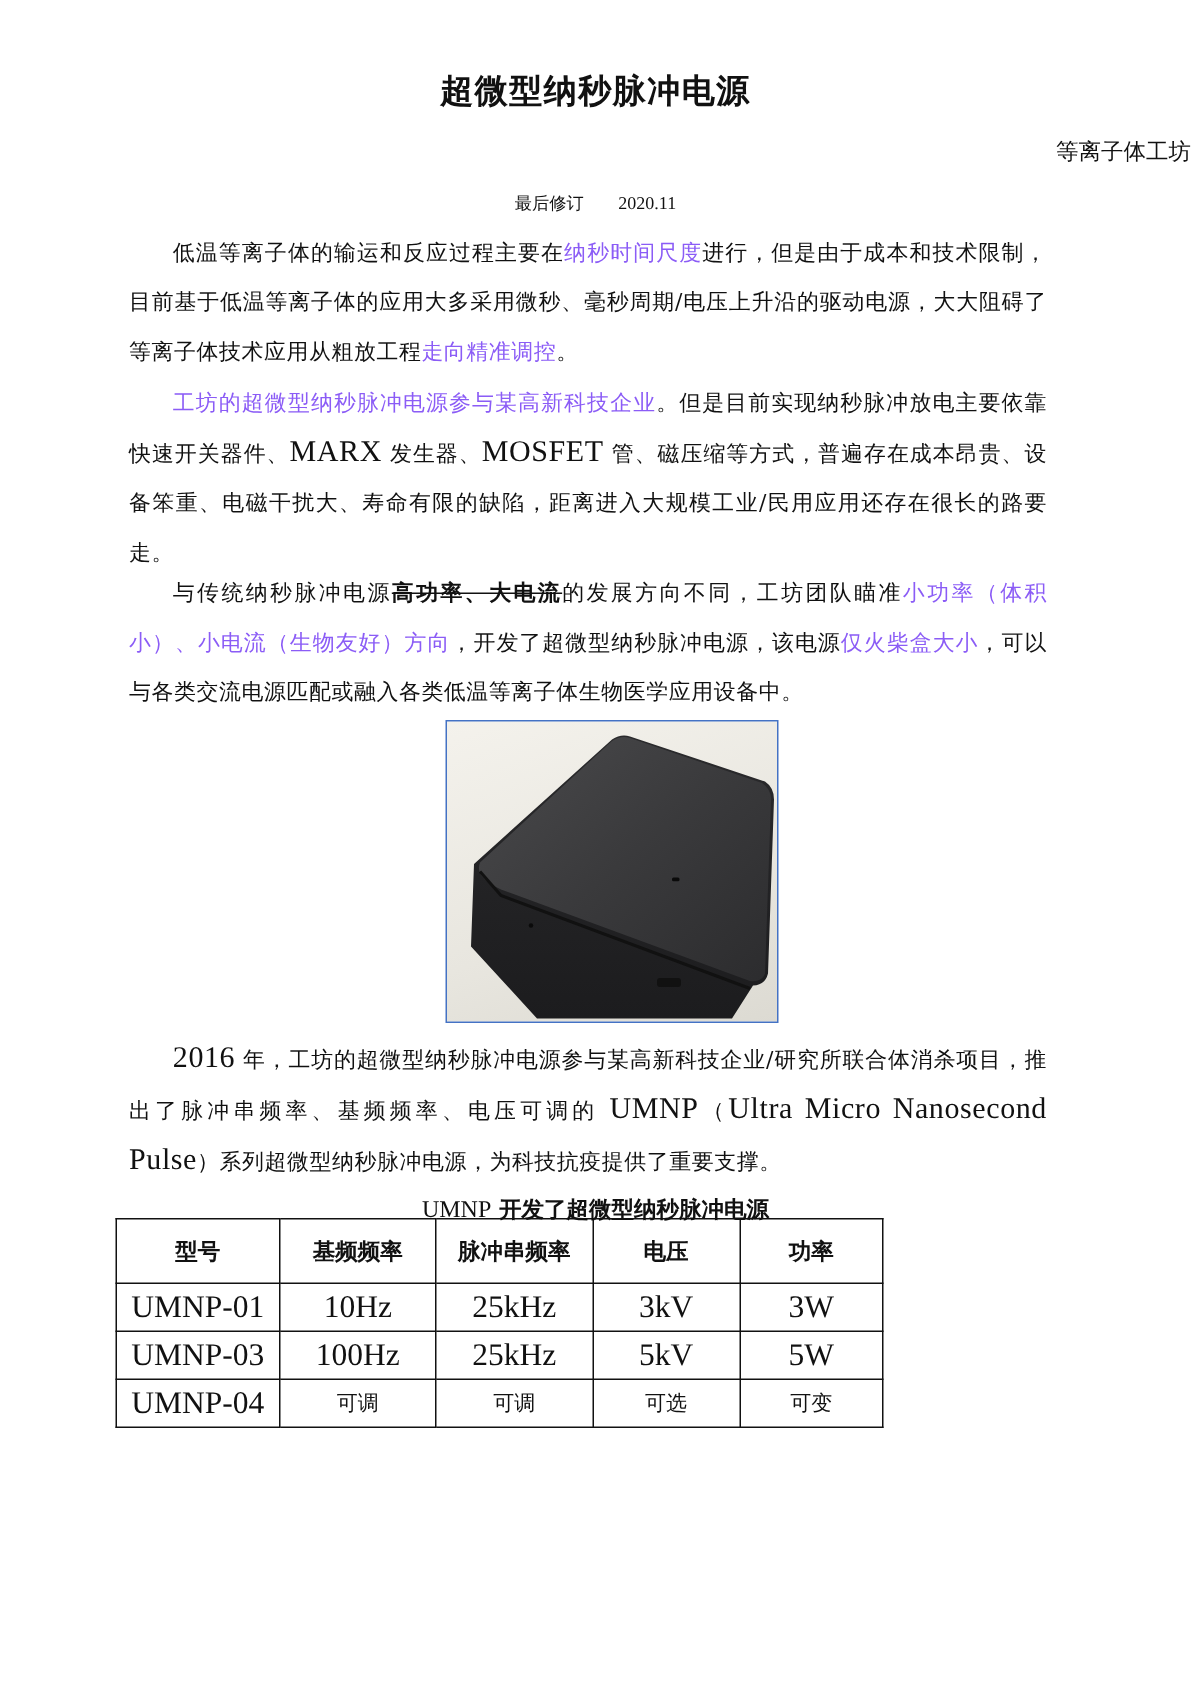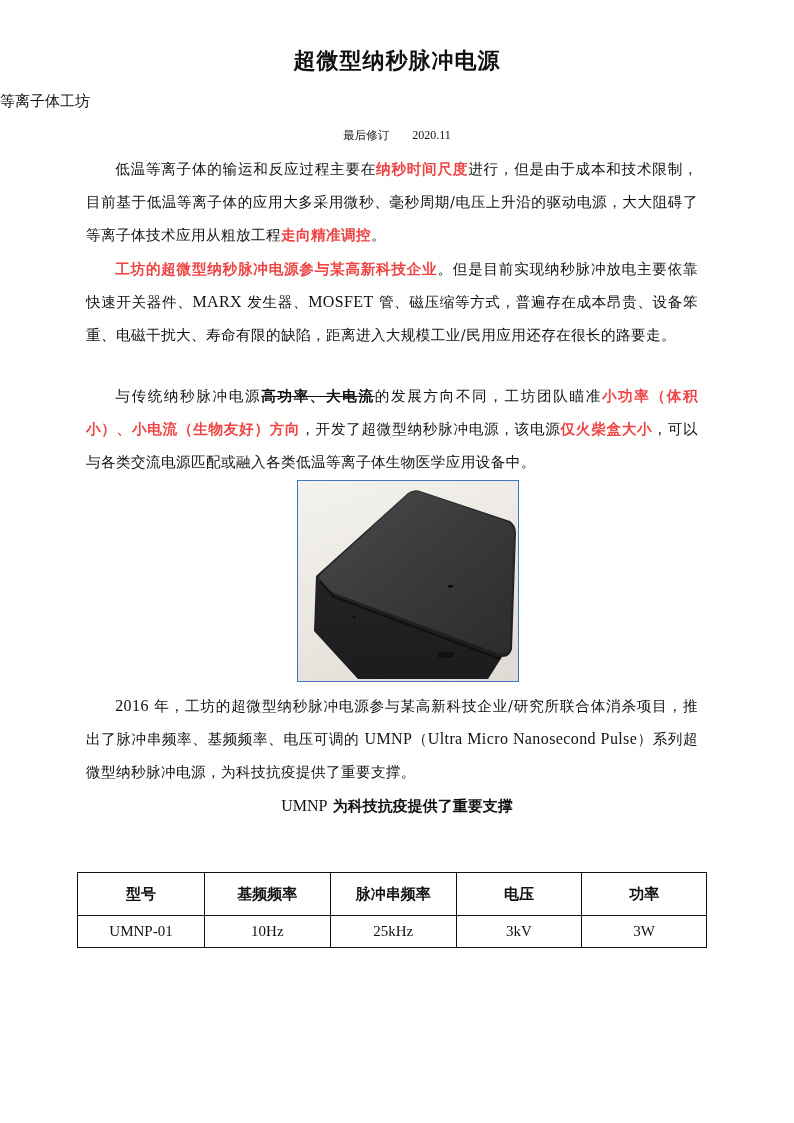--- a/index.html
+++ b/index.html
@@ -1,47 +1,47 @@
 <!DOCTYPE html>
 <html><head>
 <meta charset="utf-8">
 <style>
   html, body { margin: 0; padding: 0; background: #ffffff; }
   body { width: 794px; height: 1123px; position: relative; overflow: hidden;
          font-family: "DejaVu Serif", "Liberation Serif", serif; color: #111; }
   .title { position: absolute; top: 46px; left: 0; width: 794px; text-align: center;
            font-size: 22px; font-weight: bold; letter-spacing: 1px;
            font-family: "DejaVu Serif", serif; }
-  .subtitle { position: absolute; top: 92px; left: 0; width: 794px; text-align: left;
+  .subtitle { position: absolute; top: 92px; left: 0; width: 794px; text-align: right;
               font-size: 15px; font-family: "DejaVu Sans", sans-serif; }
   .revision { position: absolute; top: 128px; left: 0; width: 794px; text-align: center;
               font-size: 11.5px; font-family: "DejaVu Sans", sans-serif; }
   .revision .date { font-family: "Liberation Serif", serif; font-size: 12px; margin-left: 23px; }
   .para { position: absolute; left: 86px; width: 612px; font-size: 14.6px; line-height: 33px;
           text-indent: 2em; text-align: justify; letter-spacing: 0.4px;
           font-family: "DejaVu Serif", serif; }
-  .red { color: #ef4444; font-weight: bold; margin-top: 36px; }
+  .red { color: #8b5cf6; font-weight: normal; margin-top: 36px; }
   .strike { font-weight: bold; text-decoration: line-through; }
-  .latin { font-family: "Liberation Serif", serif; font-size: 16px; }
+  .latin { font-family: "Liberation Serif", serif; font-size: 20px; }
   #p1 { top: 152px; }
   #p2 { top: 252px; }
   #p3 { top: 379px; }
   #p4 { top: 689px; }
   .photo { position: absolute; left: 297px; top: 480px; width: 220px; height: 200px;
            border: 1px solid #4472c4; overflow: hidden;
            background: linear-gradient(160deg, #f4f2ec 0%, #e8e6df 60%, #dcdad2 100%); }
   .caption { position: absolute; top: 797px; left: 0; width: 794px; text-align: center;
              font-size: 15px; font-weight: bold; font-family: "DejaVu Sans", sans-serif; }
   .caption .latin2 { font-family: "Liberation Serif", serif; font-weight: normal; font-size: 16px; }
-  table.spec { position: absolute; left: 77px; top: 872px; width: 630px;
+  table.spec { position: absolute; left: 77px; top: 812px; width: 512px;
                border-collapse: collapse; }
   table.spec th, table.spec td { border: 1.3px solid #111; text-align: center; padding: 0; }
   table.spec th { height: 42px; font-size: 15px; font-weight: bold;
                   font-family: "DejaVu Sans", sans-serif; }
-  table.spec td { height: 31px; font-size: 15px; font-family: "Liberation Serif", serif; }
+  table.spec td { height: 31px; font-size: 21px; font-family: "Liberation Serif", serif; }
   table.spec td.cjk { font-family: "DejaVu Serif", serif; font-size: 14px; }
 </style>
 </head>
 <body>
 
 <div class="title">超微型纳秒脉冲电源</div>
 <div class="subtitle">等离子体工坊</div>
 <div class="revision">
   <span>最后修订</span><span class="date">2020.11</span>
 </div>
@@ -69,34 +69,48 @@
     <path d="M22 94 L110 13 Q116 9 122 11 L210 41 Q216 45 216 52 L212 168 Q210 174 202 173 L36 112 Q18 104 22 94 Z" fill="url(#topg)"></path>
     <path d="M22 100 L36 116 L202 178" stroke="#111" stroke-width="2" fill="none"></path>
     <rect x="150" y="104" width="5" height="2.5" rx="1" fill="#0a0a0a"></rect>
     <circle cx="56" cy="136" r="1.5" fill="#0a0a0a"></circle>
     <rect x="140" y="171" width="16" height="6" rx="2" fill="#111"></rect>
   </svg>
 </div>
 
 <p id="p4" class="para" style="margin:0"><span class="latin">2016</span><span> 年，工坊的超微型纳秒脉冲电源参与某高新科技企业/研究所联合体消杀项目，推出了脉冲串频率、基频频率、电压可调的 </span><span class="latin">UMNP</span><span>（</span><span class="latin">Ultra Micro Nanosecond Pulse</span><span>）系列超微型纳秒脉冲电源，为科技抗疫提供了重要支撑。</span></p>
 
-<div class="caption"><span class="latin2">UMNP</span><span> 为科技抗疫提供了重要支撑</span></div>
+<div class="caption"><span class="latin2">UMNP</span><span> 开发了超微型纳秒脉冲电源</span></div>
 
 <table class="spec">
   <thead>
     <tr>
       <th style="width:127px">型号</th>
       <th style="width:126px">基频频率</th>
       <th style="width:126px">脉冲串频率</th>
       <th style="width:126px">电压</th>
       <th style="width:125px">功率</th>
     </tr>
   </thead>
   <tbody>
     <tr>
       <td>UMNP-01</td>
       <td>10Hz</td>
       <td>25kHz</td>
       <td>3kV</td>
       <td>3W</td>
     </tr>
+    <tr>
+      <td>UMNP-03</td>
+      <td>100Hz</td>
+      <td>25kHz</td>
+      <td>5kV</td>
+      <td>5W</td>
+    </tr>
+    <tr>
+      <td>UMNP-04</td>
+      <td class="cjk">可调</td>
+      <td class="cjk">可调</td>
+      <td class="cjk">可选</td>
+      <td class="cjk">可变</td>
+    </tr>
   </tbody>
 </table>
 
 </body></html>

